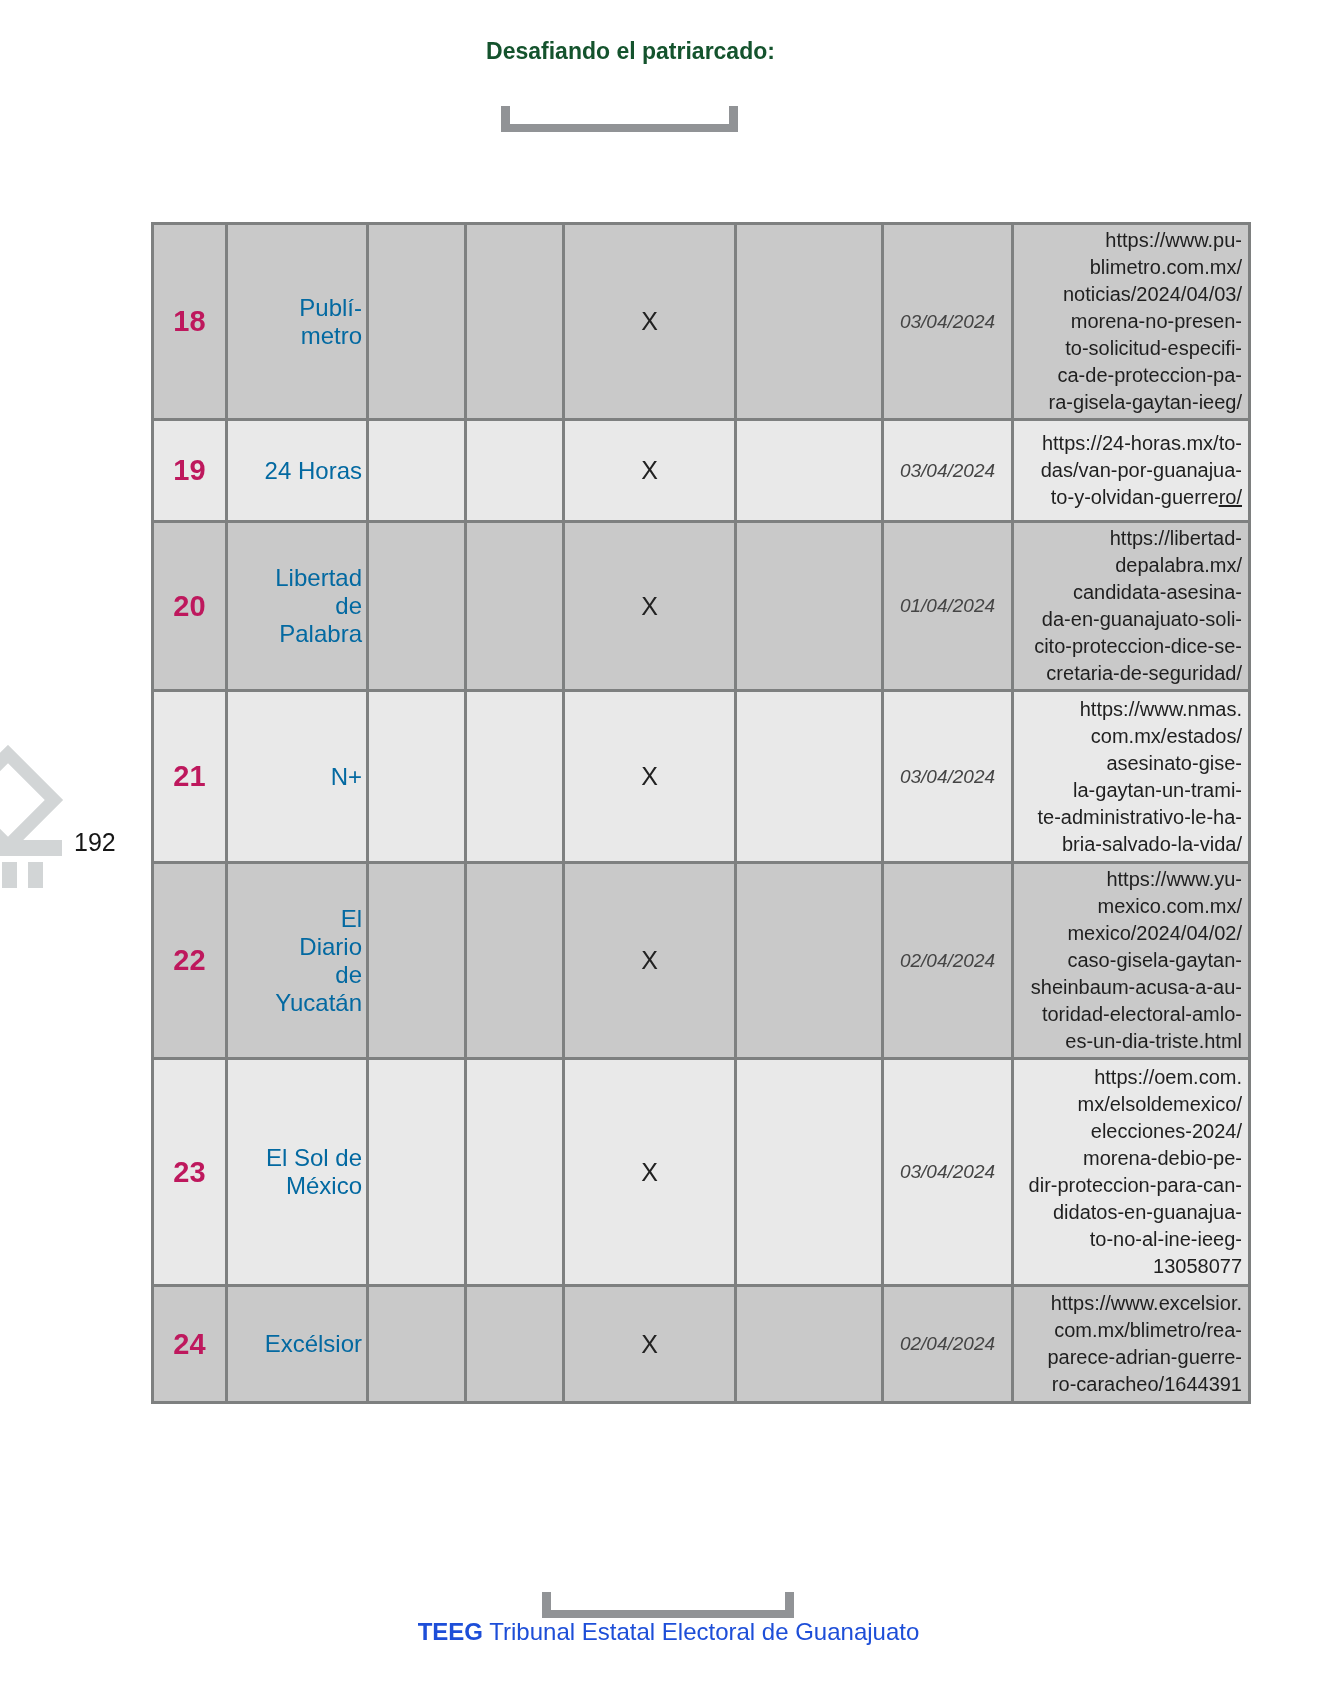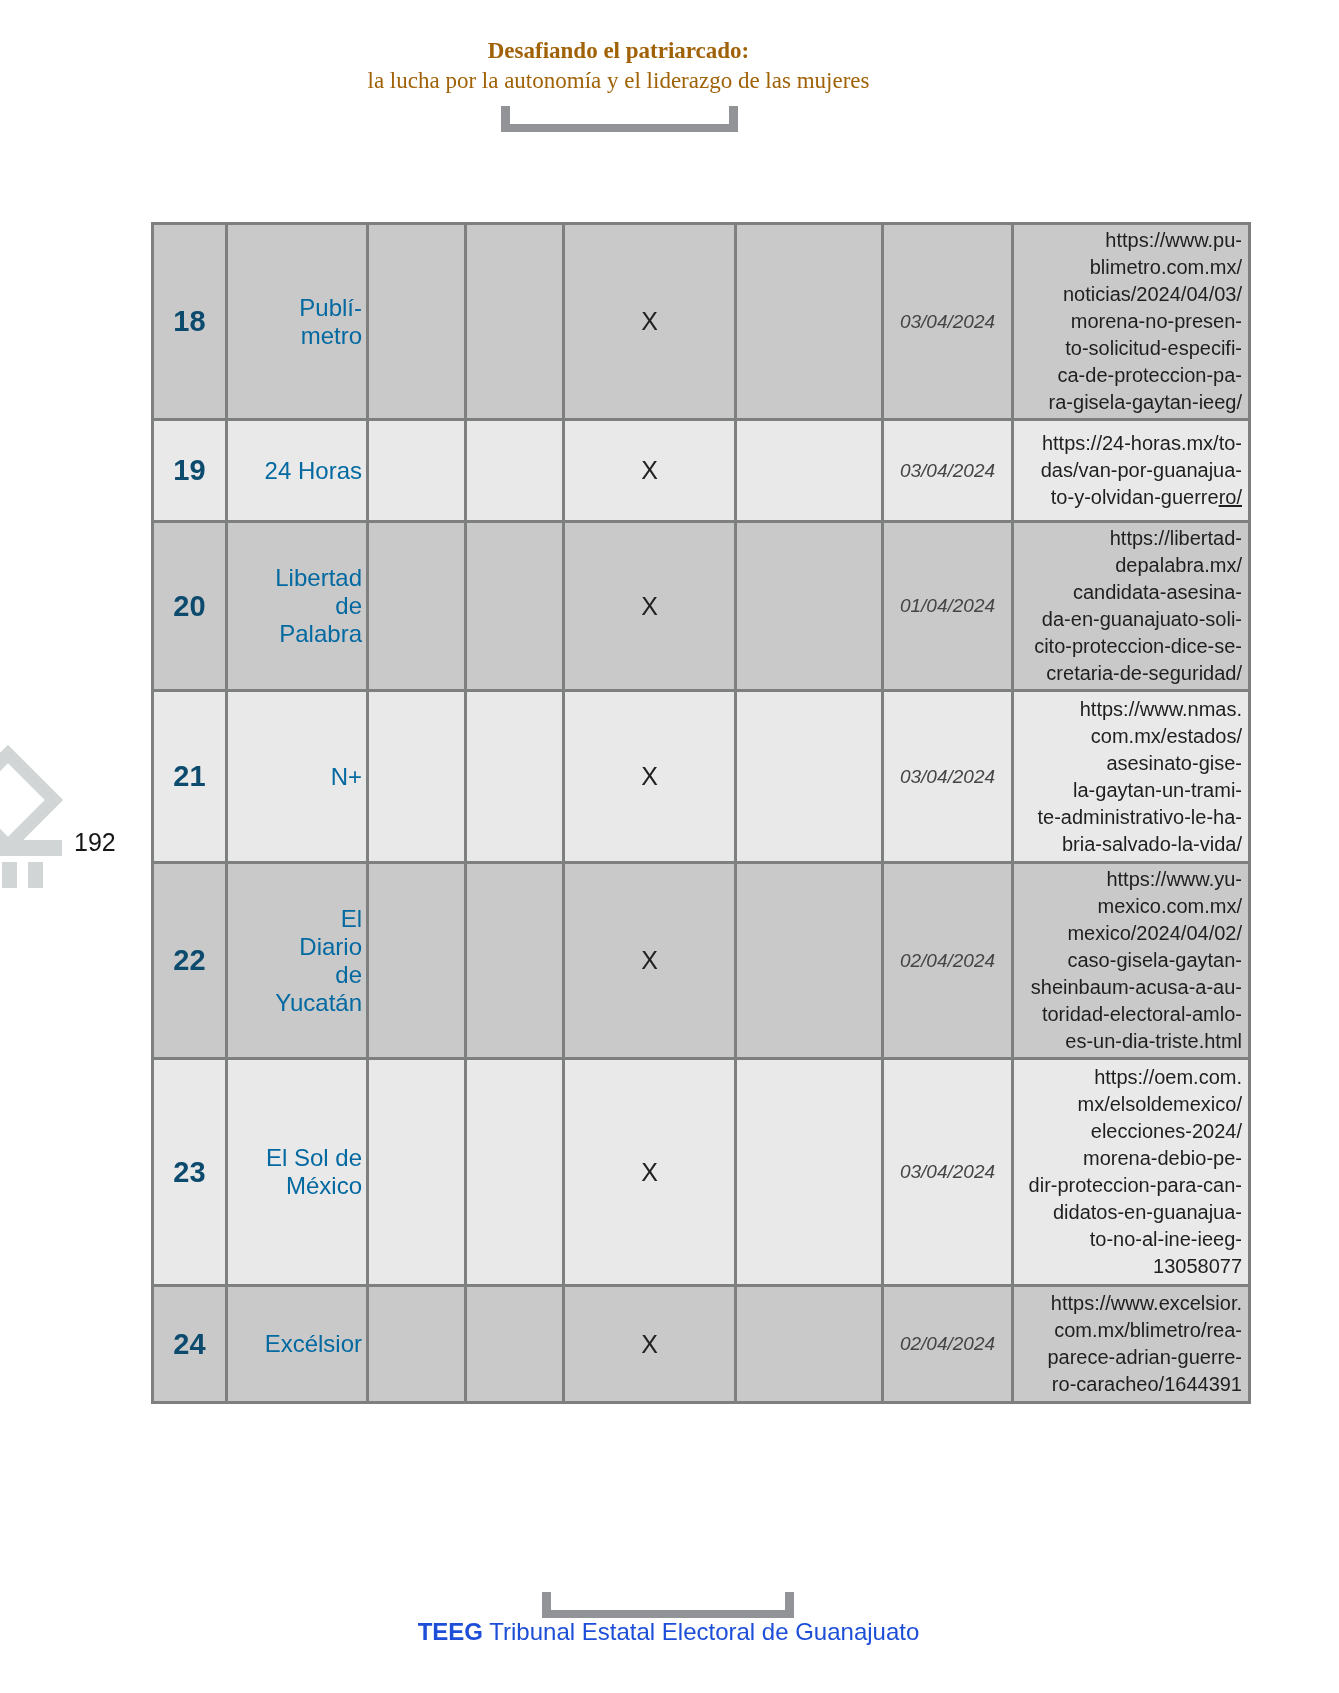--- a/index.html
+++ b/index.html
@@ -1,21 +1,21 @@
 <!DOCTYPE html>
 <html><head>
 <meta charset="utf-8">
 <style>
   html,body{margin:0;padding:0;}
   body{
     width:1339px;height:1693px;position:relative;background:#ffffff;
     font-family:"Liberation Sans",sans-serif;overflow:hidden;
   }
   
-  .header{position:absolute;top:36px;left:0;width:1237px;text-align:center;color:#a16207;font-family:Liberation Serif, serif;}
+  .header{position:absolute;top:36px;left:12px;width:1237px;text-align:center;color:#14532d;}
   .header .title{font-size:23px;font-weight:bold;line-height:30px;}
   .header .subtitle{font-size:23px;line-height:30px;}
   .bracket-up{
     position:absolute;height:18px;
     border-bottom:8px solid var(--accent-gray);
     border-left:9px solid var(--accent-gray);
     border-right:9px solid var(--accent-gray);
   }
   .bracket-header{top:106px;left:501px;width:219px;}
   .bracket-footer{top:1592px;left:542px;width:234px;}
@@ -27,38 +27,37 @@
     position:absolute;left:151px;top:222px;
     border-collapse:collapse;table-layout:fixed;
   }
   .media-table td{
     border:3px solid var(--table-border);
     text-align:center;vertical-align:middle;
     padding:2px 4px;overflow:hidden;
   }
   .media-table tr.dark td{background:var(--row-dark);}
   .media-table tr.light td{background:var(--row-light);}
-  td.cell-num{font-size:29px;font-weight:bold;color:#0c4a6e;}
+  td.cell-num{font-size:29px;font-weight:bold;color:#be185d;}
   td.cell-media{font-size:24px;color:#0369a1;line-height:28px;}
   td.cell-mark{font-size:25px;color:#222222;}
   td.cell-date{font-size:19px;color:#454545;font-style:italic;}
   td.cell-url{font-size:20px;color:#1f1f1f;line-height:27px;padding:2px 6px;}
   .url-line{display:block;text-align:right;}
   .u-link{text-decoration:underline;}
   
   .footer{position:absolute;top:1618px;left:0;width:1337px;text-align:center;
           font-size:24px;color:#1d4ed8;}
   .footer .abbr{font-weight:bold;}
 </style>
 </head>
 <body style="--row-dark: #c9c9c9; --row-light: #e9e9e9; --table-border: #7e8080; --accent-gray: #919396;">
 
 <div class="header">
   <div class="title">Desafiando el patriarcado:</div>
-  <div class="subtitle">la lucha por la autonomía y el liderazgo de las mujeres</div>
 </div>
 <div class="bracket-up bracket-header"></div>
 
 <div class="logo-wrap">
   <svg width="110" height="145" viewBox="0 0 110 145" xmlns="http://www.w3.org/2000/svg">
     <g transform="rotate(45 8 55)">
       <rect x="-24.5" y="22.5" width="65" height="65" fill="none" stroke="#d2d5d6" stroke-width="13"></rect>
     </g>
     <rect x="-10" y="95" width="72" height="16" fill="#d2d5d6"></rect>
     <rect x="2" y="117" width="15" height="26" fill="#d2d5d6"></rect>

